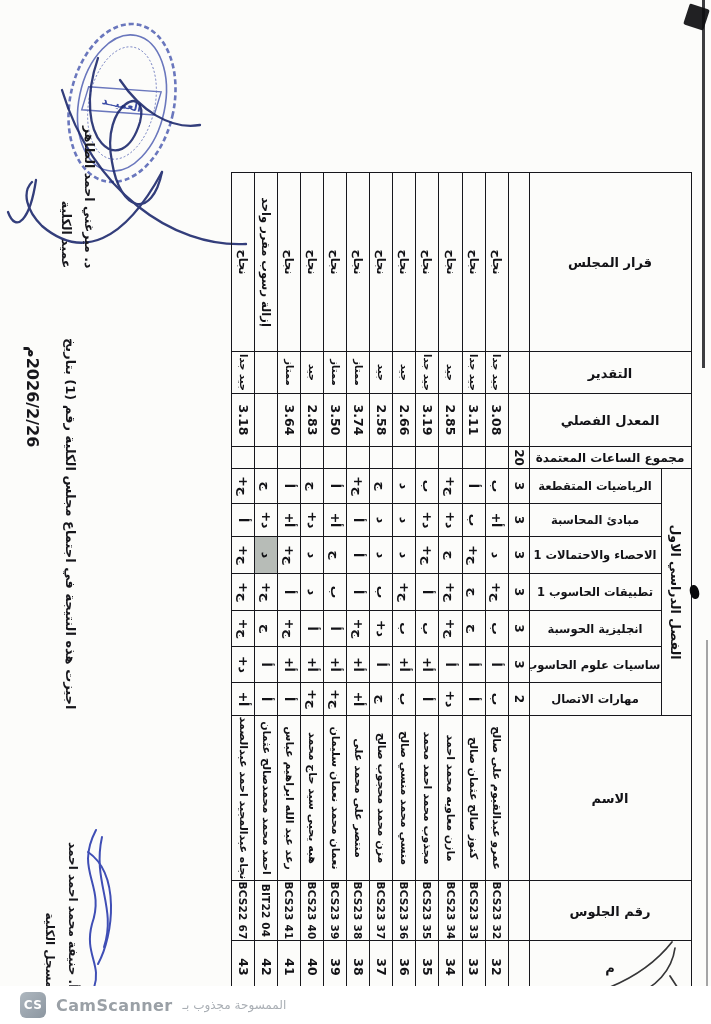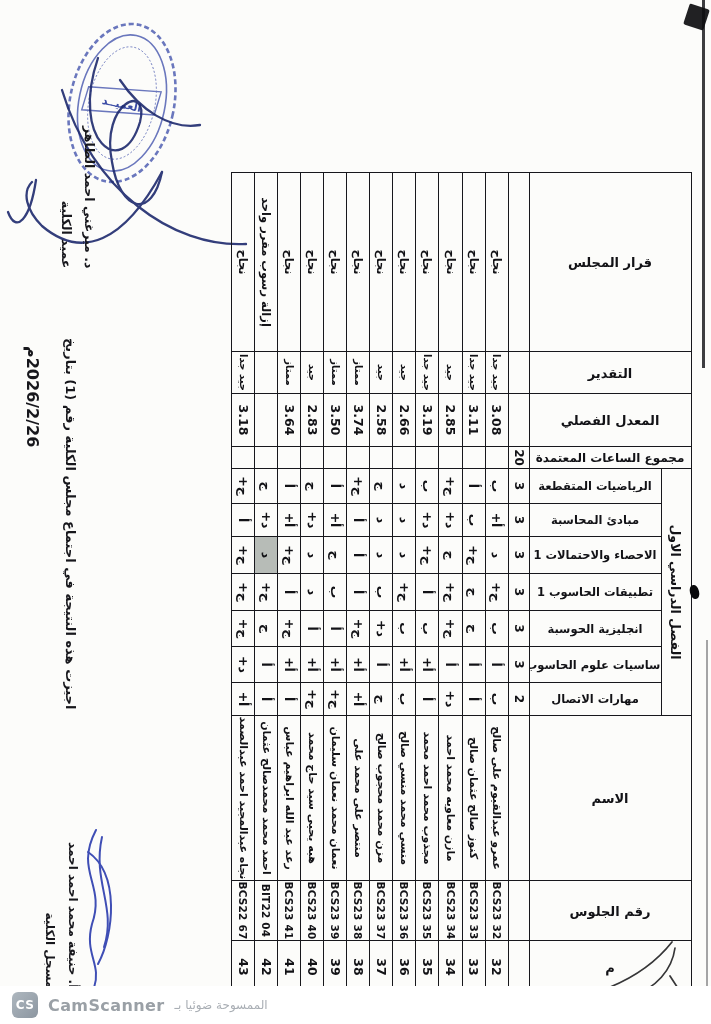--- a/index.html
+++ b/index.html
@@ -40,21 +40,21 @@
   .corner-mark{position:absolute;left:686px;top:6px;width:21px;height:22px;background:#0e0e10;
                transform:rotate(18deg);border-radius:2px;opacity:.92;}
   .side-blob{position:absolute;left:690px;top:585px;width:9px;height:14px;background:#0a0a0c;
              border-radius:45%;transform:rotate(-14deg);}
   .crease{position:absolute;left:14px;top:994px;width:546px;height:2px;background:#2c2c30;opacity:.55;
           transform:rotate(.35deg);}
   .wedge{position:absolute;left:286px;top:998px;width:0;height:0;border-left:26px solid transparent;
          border-bottom:11px solid #0c0c0e;opacity:.9;transform:rotate(-3deg);}
   
   .cs-bar{position:absolute;left:0;bottom:0;width:711px;height:38px;background:#ffffff;
-          display:flex;align-items:center;gap:10px;padding-left:12px;box-sizing:border-box;}
+          display:flex;align-items:center;gap:10px;padding-left:20px;box-sizing:border-box;}
   .cs-logo{width:26px;height:26px;border-radius:6px;background:linear-gradient(135deg,#aeb7bf,#8c96a0);
            color:#fff;font-size:12px;font-weight:bold;display:flex;align-items:center;justify-content:center;
            letter-spacing:.5px;}
   .cs-name{color:#9aa0a6;font-size:16px;font-weight:bold;letter-spacing:.4px;}
   .cs-ar{color:#a9aeb4;font-size:12px;direction:rtl;}
 </style>
 </head>
 <body>
 
 <div class="page">
@@ -389,16 +389,16 @@
   <div class="edge-line-top"></div>
   <div class="edge-line-bot"></div>
   <div class="corner-mark"></div>
   <div class="side-blob"></div>
   <div class="crease"></div>
   <div class="wedge"></div>
 
   <div class="cs-bar">
     <div class="cs-logo">CS</div>
     <div class="cs-name">CamScanner</div>
-    <div class="cs-ar">الممسوحة ضوئيا بـ</div>
+    <div class="cs-ar">الممسوحة مجذوب بـ</div>
   </div>
 
 </div>
 
 </body></html>

